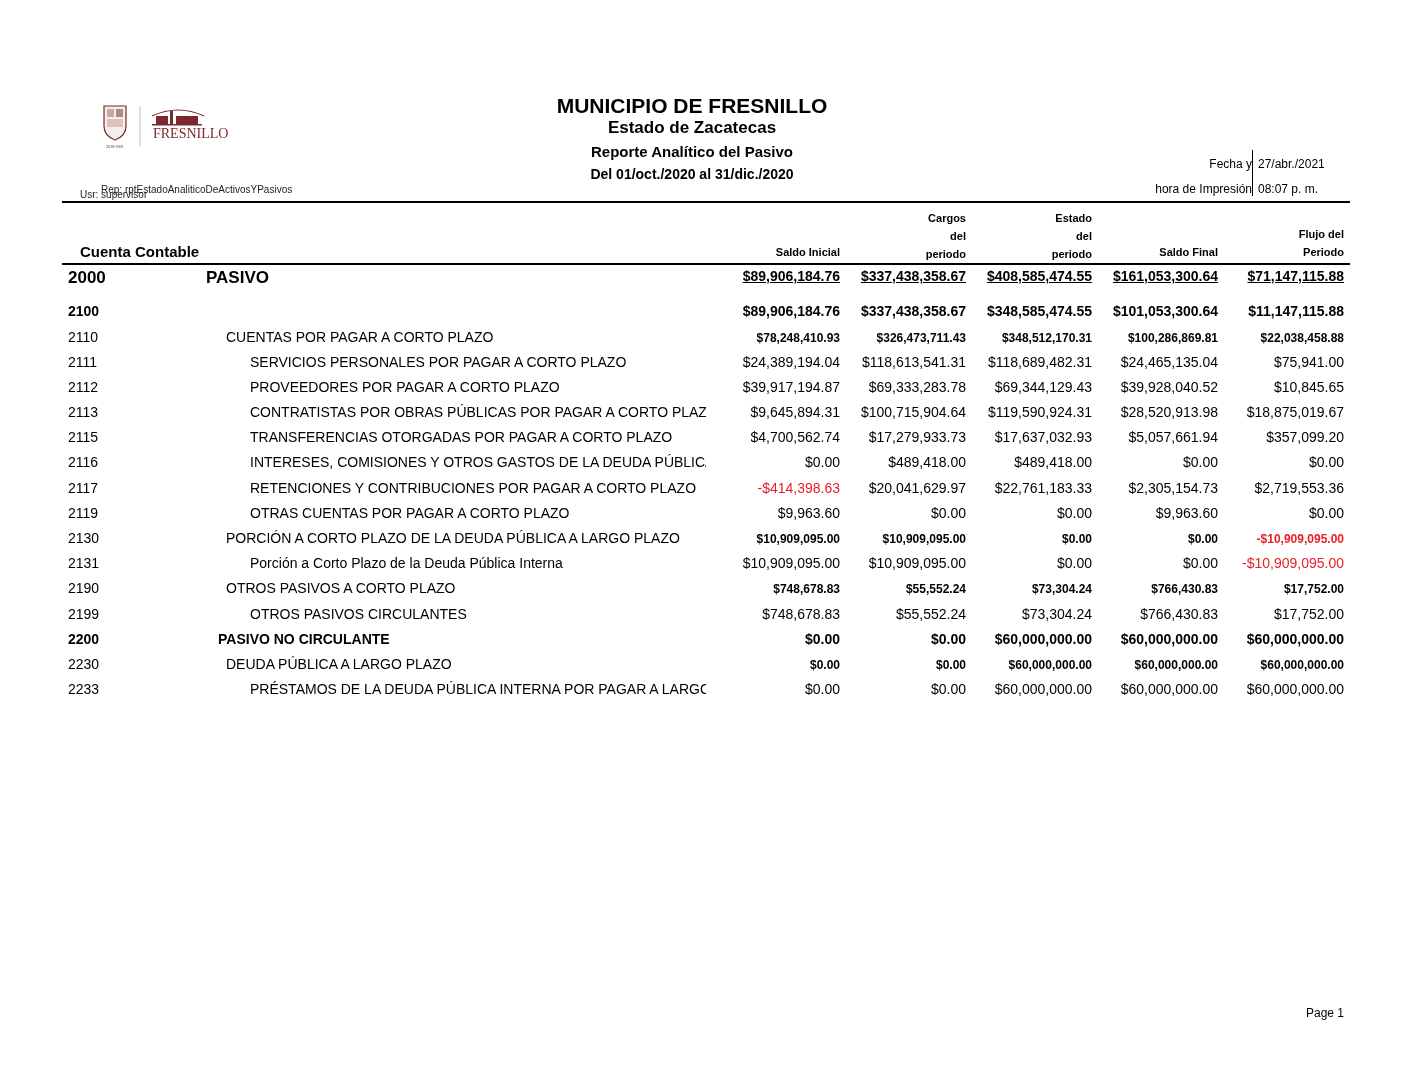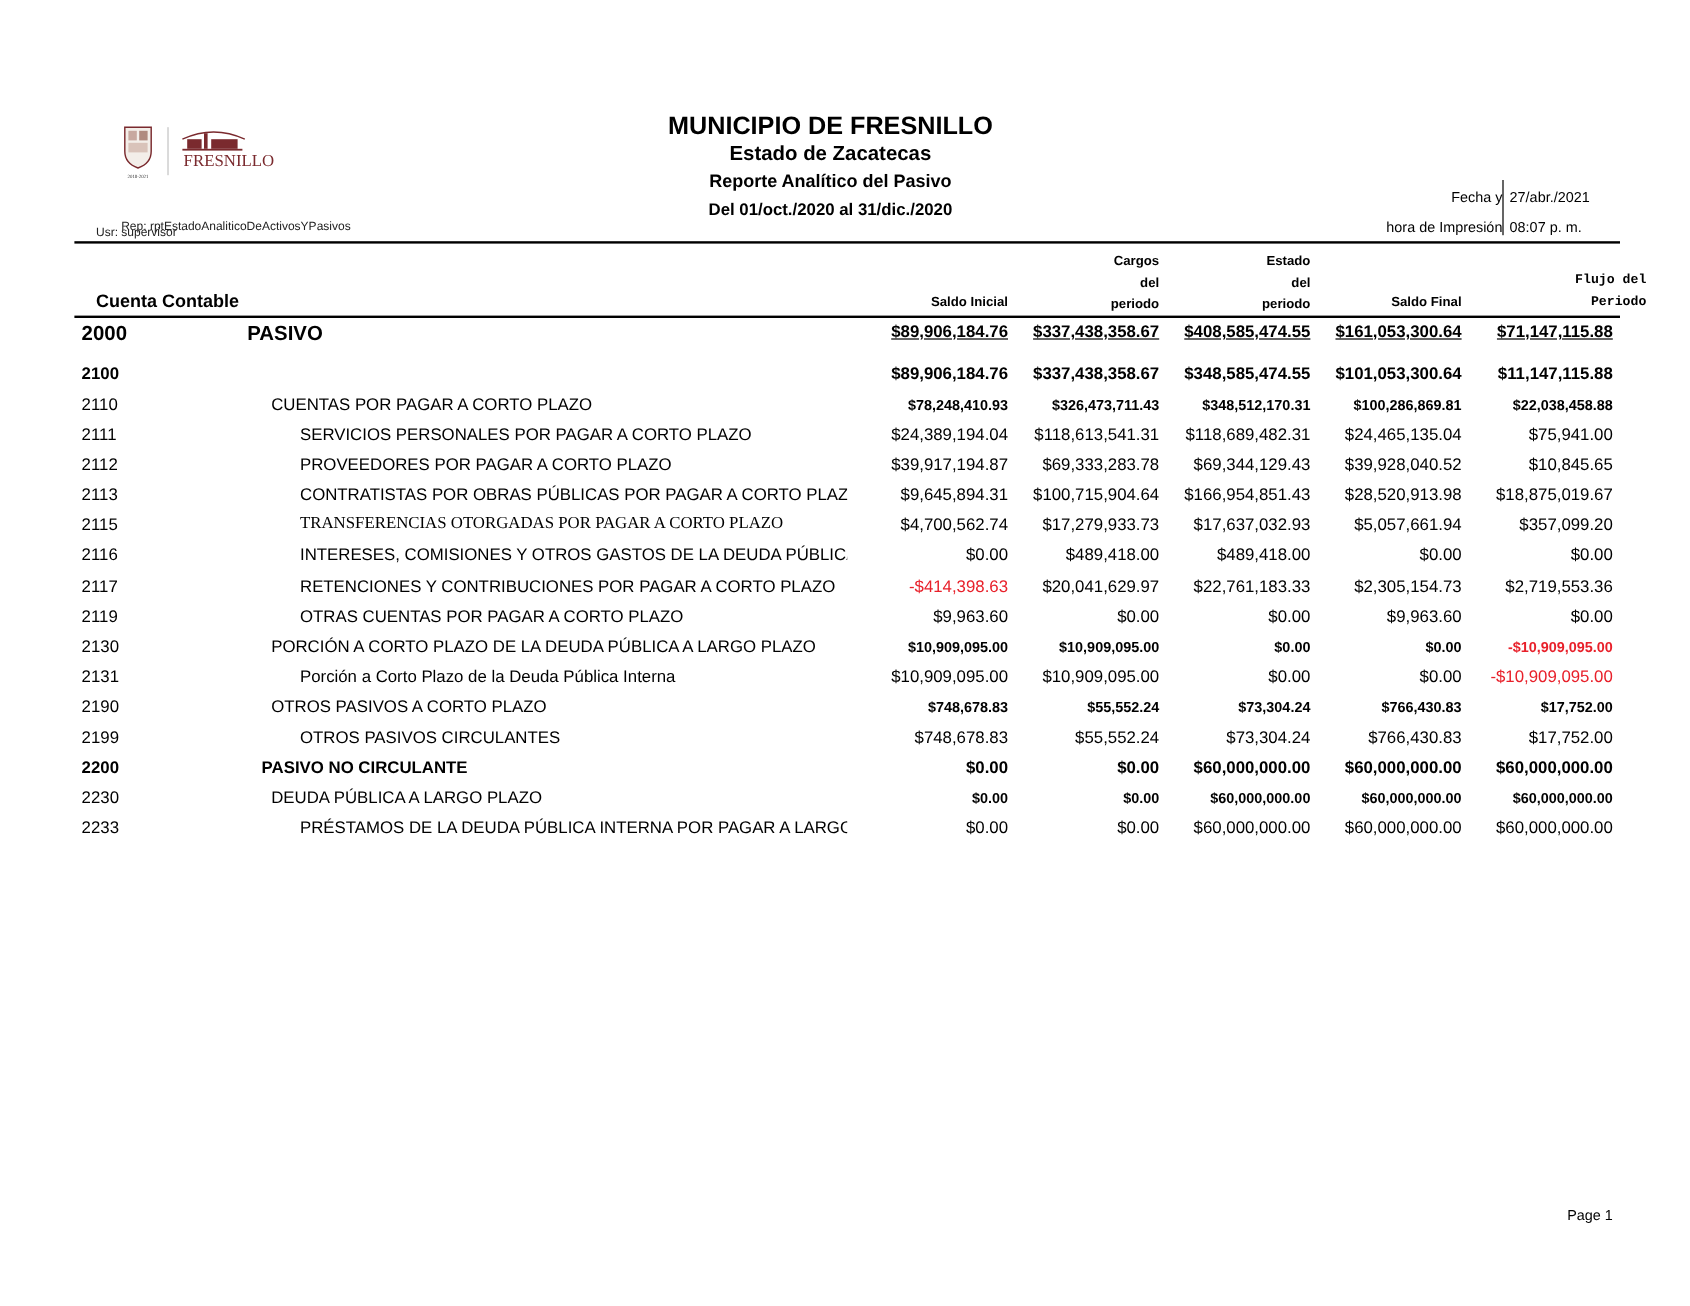--- a/index.html
+++ b/index.html
@@ -97,21 +97,21 @@
     <div>periodo</div>
 </div>
 <div class="abs colhead" style="left:952px;width:140px;top:209px;">
   <div>Estado</div>
     <div>del</div>
     <div>periodo</div>
 </div>
 <div class="abs colhead" style="left:1078px;width:140px;top:243px;">
   <span>Saldo Final</span>
 </div>
-<div class="abs colhead" style="left:1232px;width:140px;top:225px;font-family:Liberation Mono, monospace;">
+<div class="abs colhead" style="left:1204px;width:140px;top:225px;">
   <div>Flujo del</div>
     <div>Periodo</div>
 </div>
 
 <div class="abs hr-head"></div>
 
 <div id="rows">
     <div class="row top" style="top: 268px;">
       <span class="code">2000</span>
       <span class="name" style="left: 206px; width: 500px;">PASIVO</span>
@@ -154,27 +154,27 @@
       <span class="num c2">$69,333,283.78</span>
       <span class="num c3">$69,344,129.43</span>
       <span class="num c4">$39,928,040.52</span>
       <span class="num c5">$10,845.65</span>
     </div>
     <div class="row " style="top: 404px;">
       <span class="code">2113</span>
       <span class="name" style="left: 250px; width: 456px;">CONTRATISTAS POR OBRAS PÚBLICAS POR PAGAR A CORTO PLAZO</span>
       <span class="num c1">$9,645,894.31</span>
       <span class="num c2">$100,715,904.64</span>
-      <span class="num c3">$166,954,851.43</span>
+      <span class="num c3">$119,590,924.31</span>
       <span class="num c4">$28,520,913.98</span>
       <span class="num c5">$18,875,019.67</span>
     </div>
     <div class="row " style="top: 429px;">
       <span class="code">2115</span>
-      <span class="name" style="left: 250px; width: 456px; font-family: Liberation Serif, serif;">TRANSFERENCIAS OTORGADAS POR PAGAR A CORTO PLAZO</span>
+      <span class="name" style="left: 250px; width: 456px;">TRANSFERENCIAS OTORGADAS POR PAGAR A CORTO PLAZO</span>
       <span class="num c1">$4,700,562.74</span>
       <span class="num c2">$17,279,933.73</span>
       <span class="num c3">$17,637,032.93</span>
       <span class="num c4">$5,057,661.94</span>
       <span class="num c5">$357,099.20</span>
     </div>
     <div class="row " style="top: 454px;">
       <span class="code">2116</span>
       <span class="name" style="left: 250px; width: 456px;">INTERESES, COMISIONES Y OTROS GASTOS DE LA DEUDA PÚBLICA</span>
       <span class="num c1">$0.00</span>

